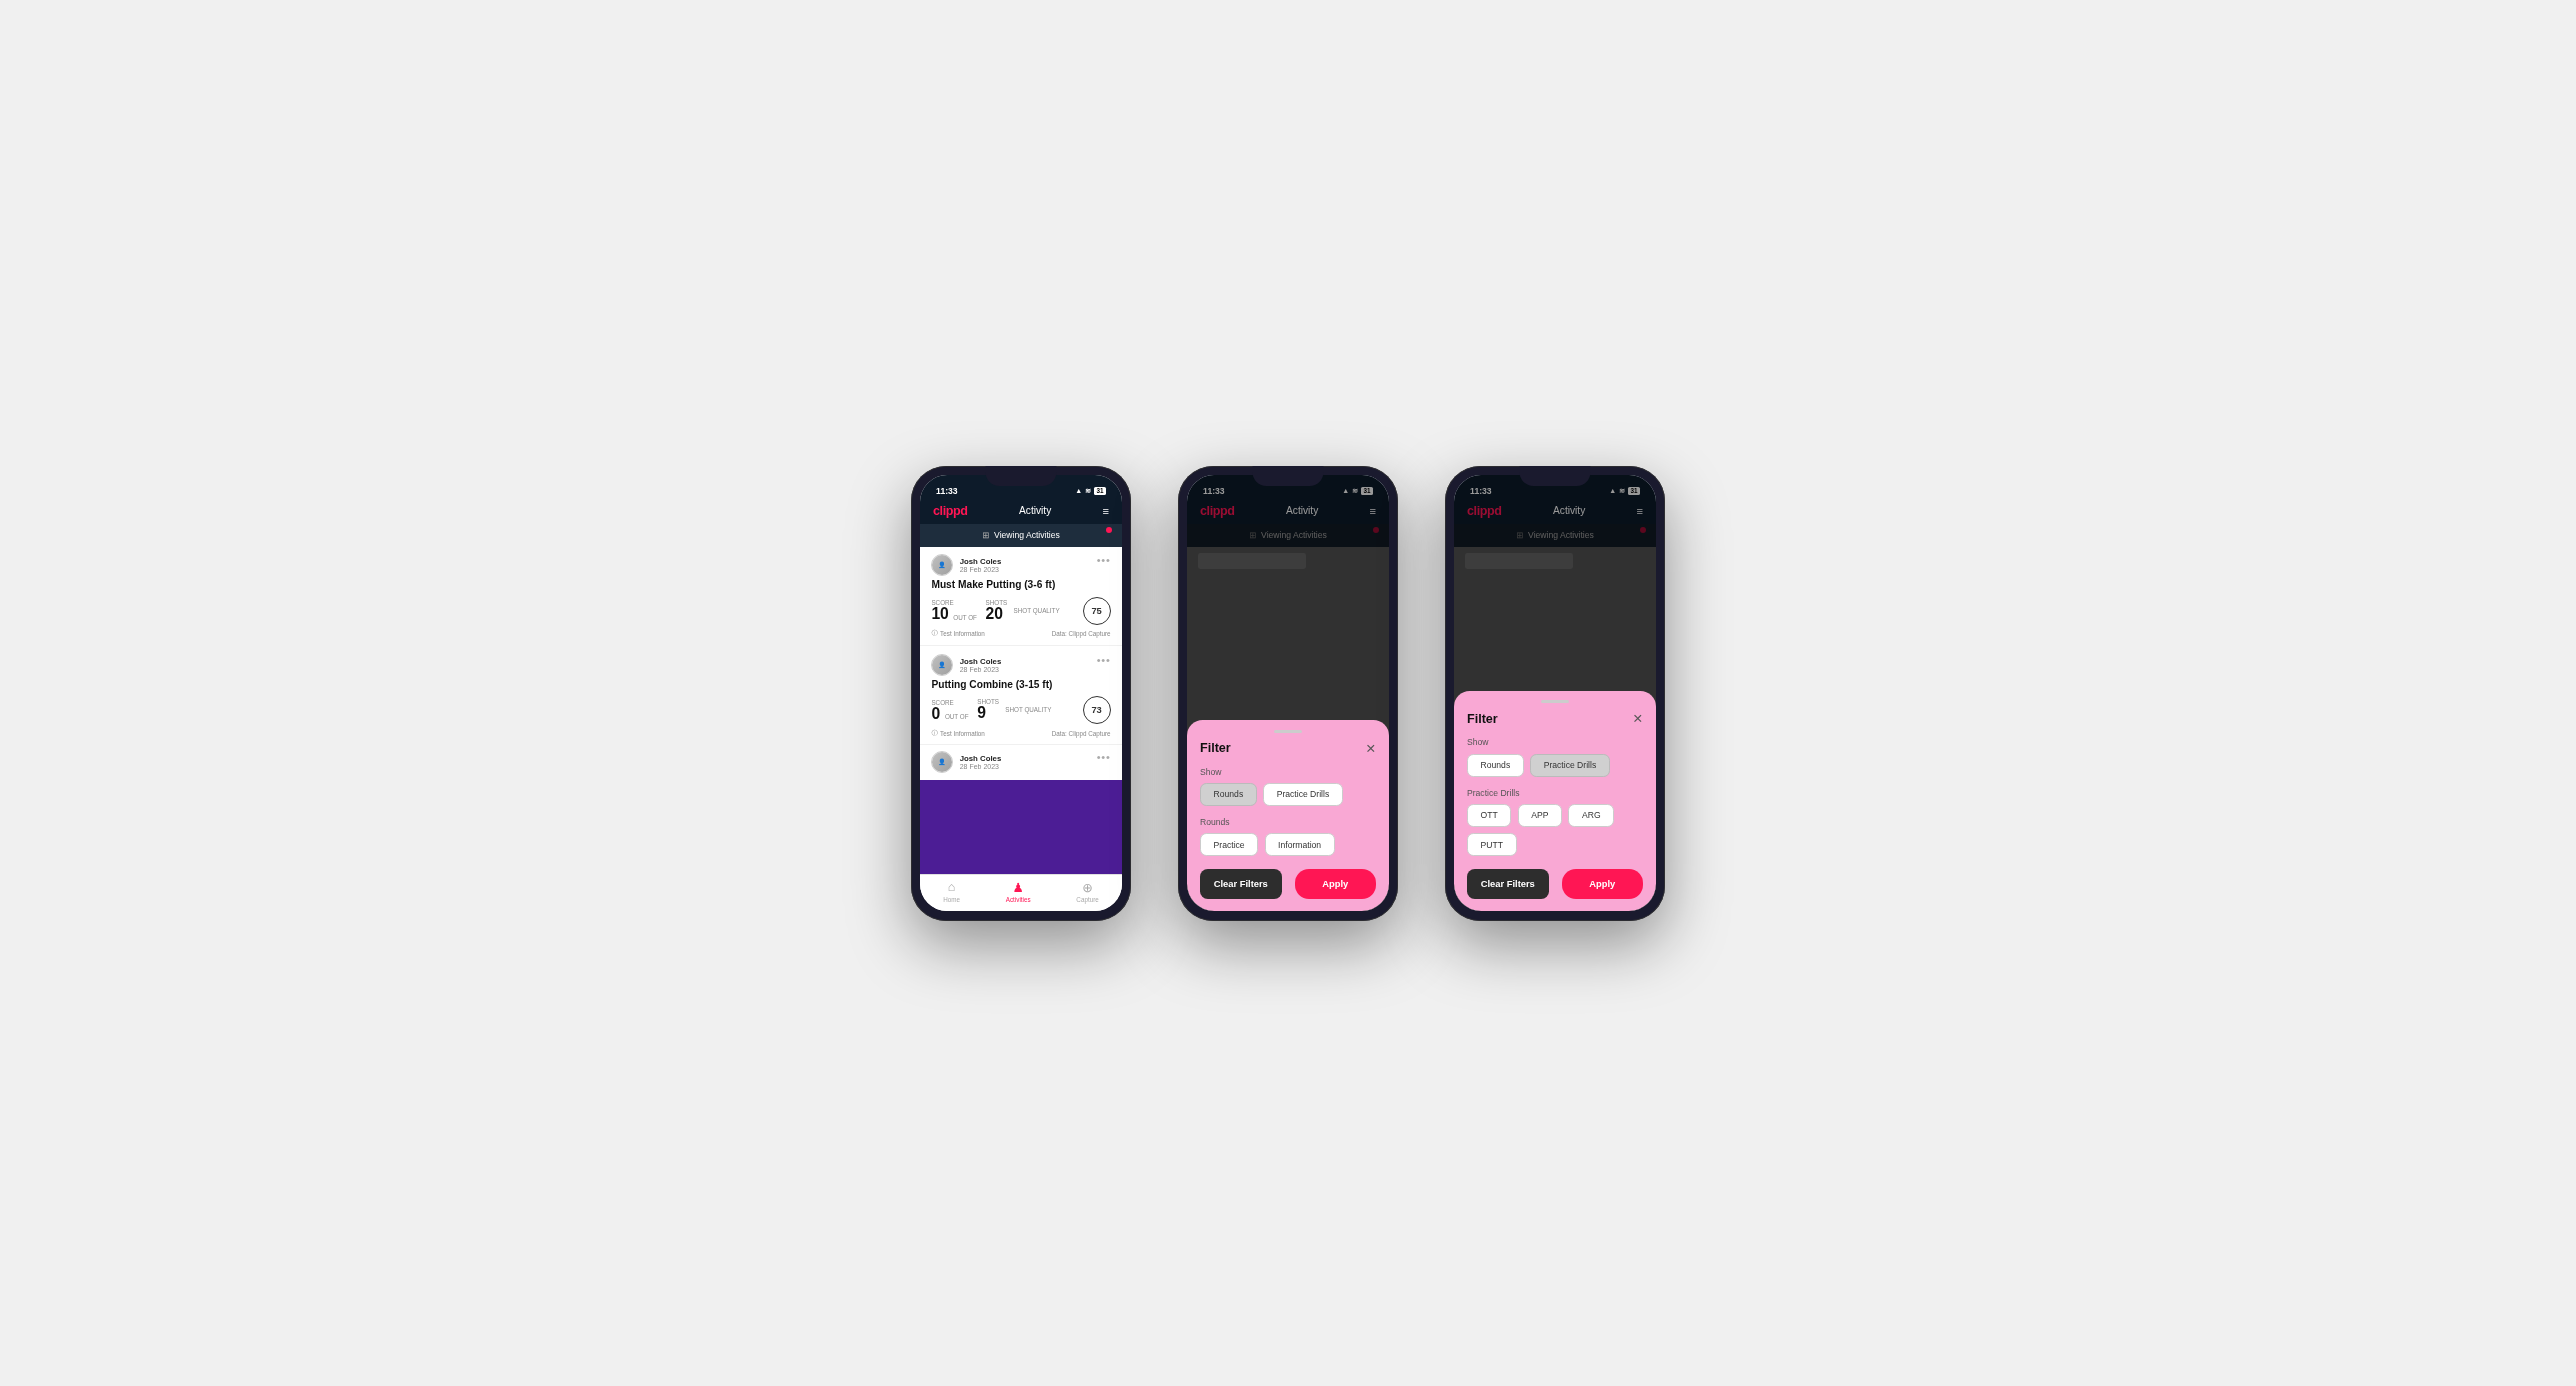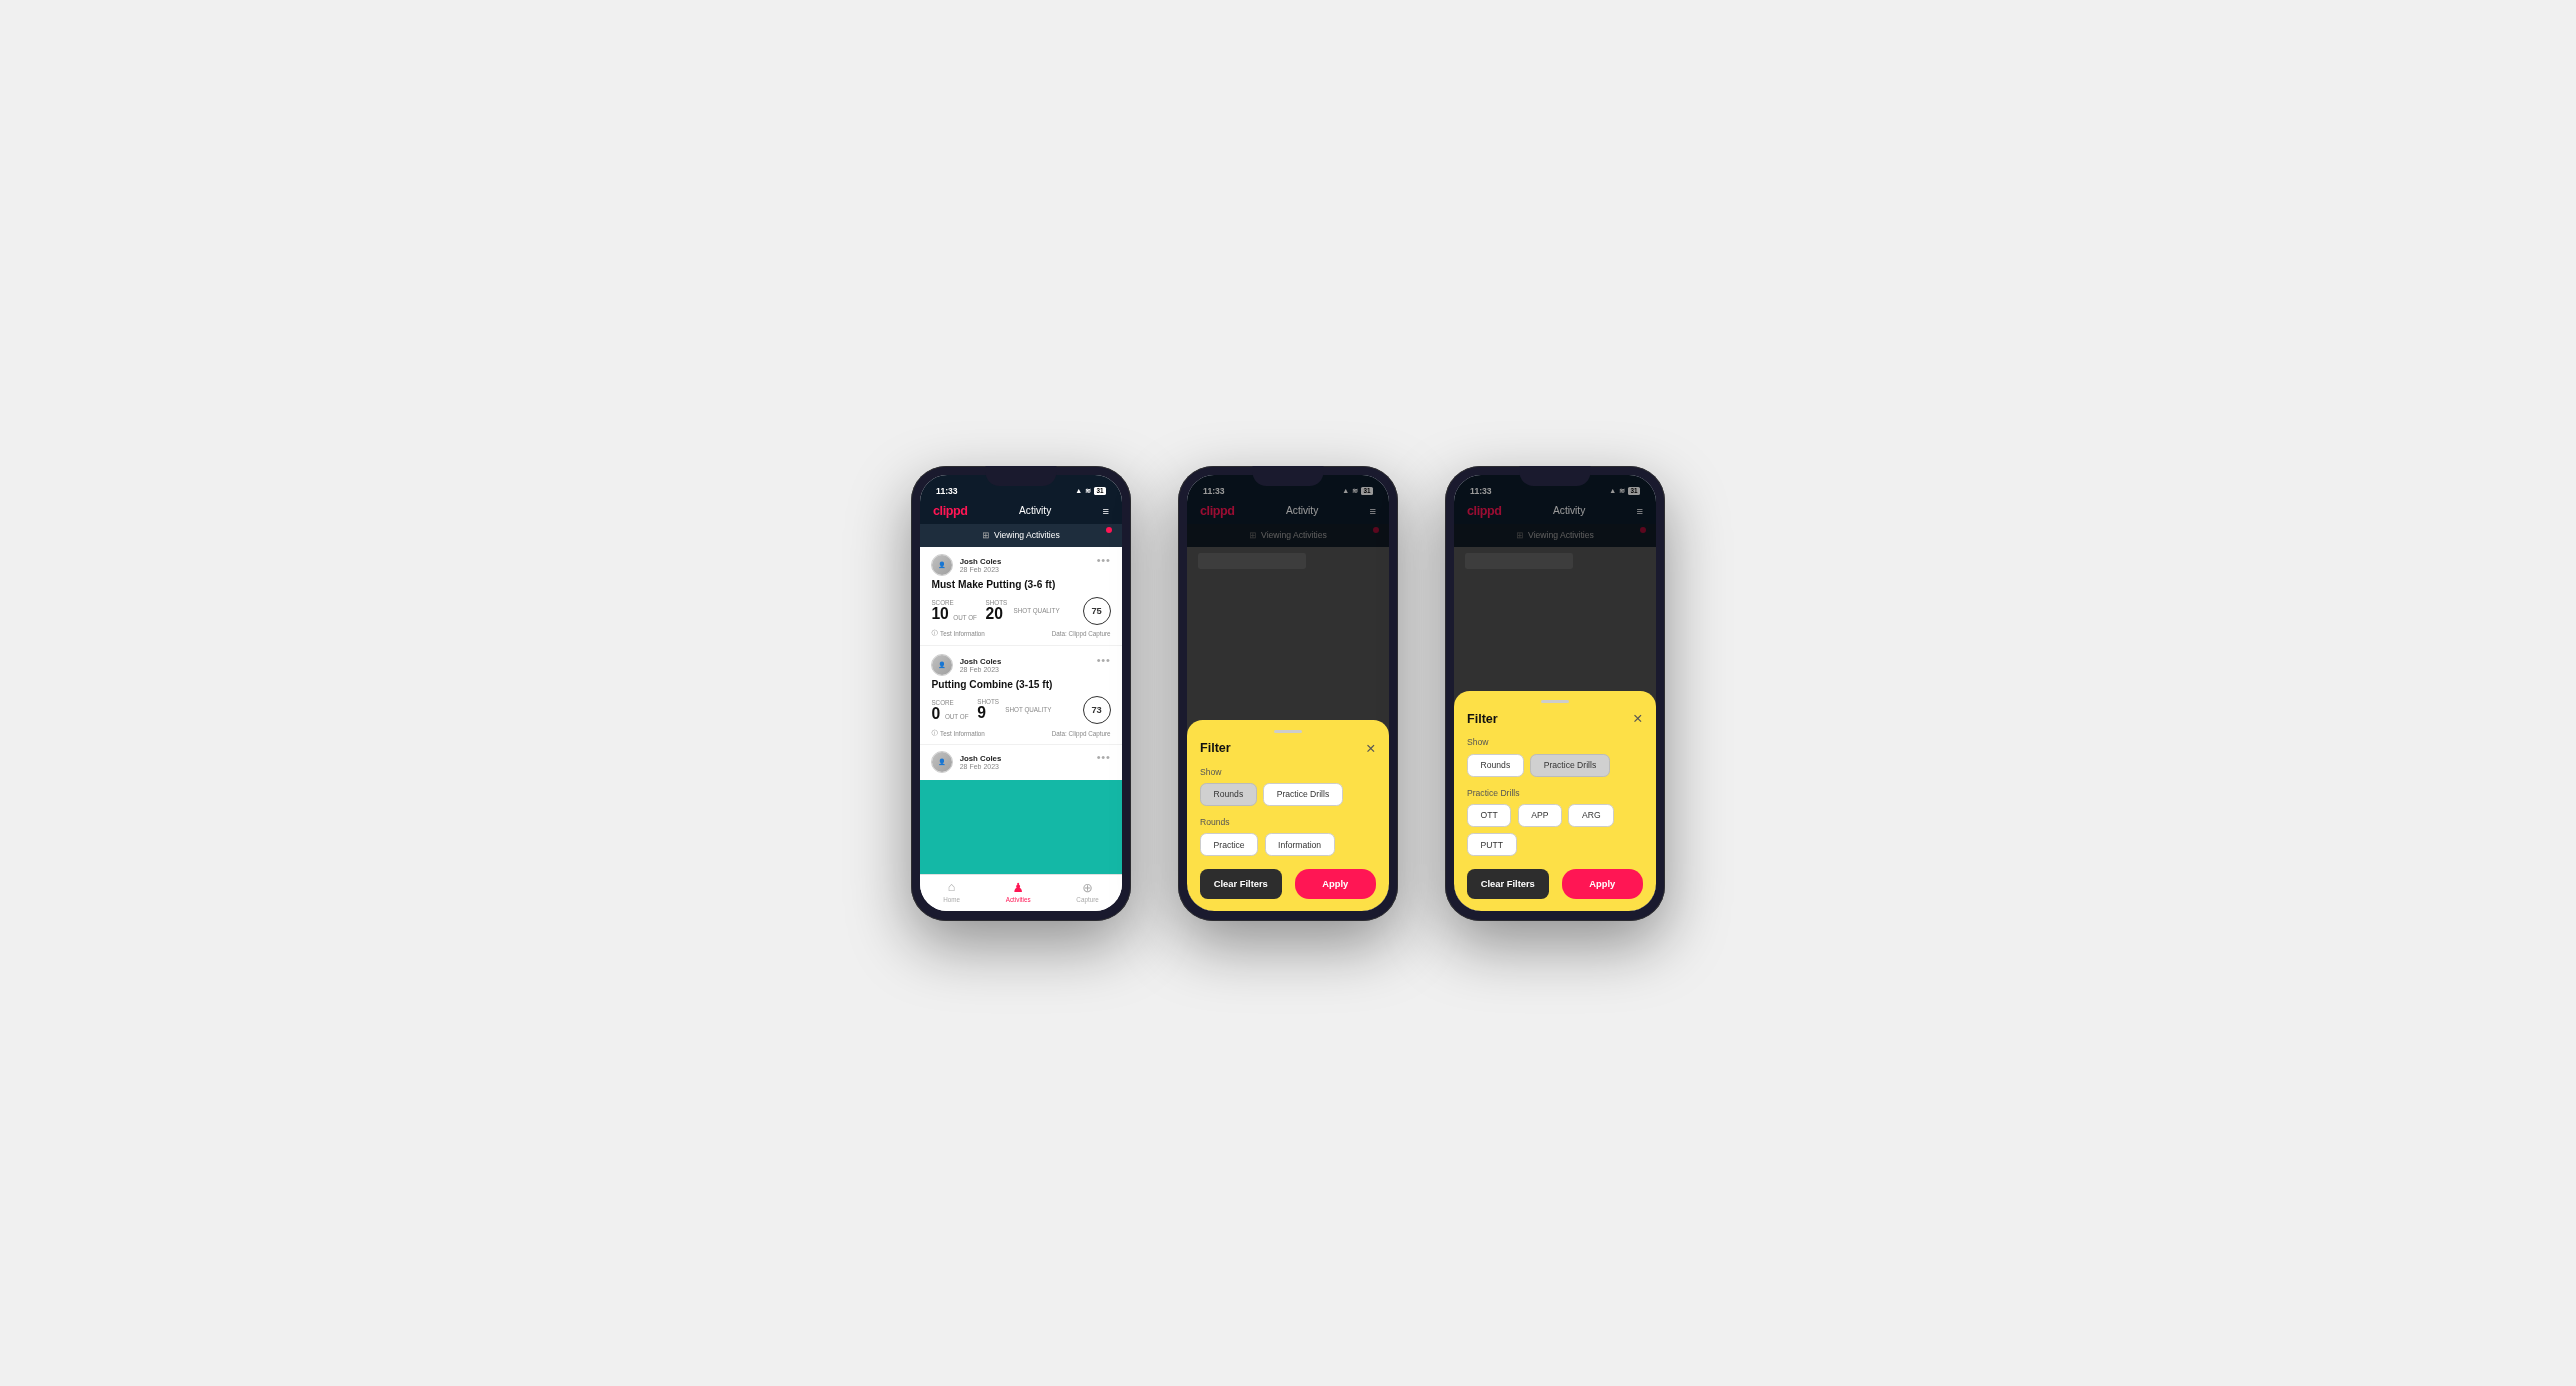--- a/index.html
+++ b/index.html
@@ -116,21 +116,21 @@
       width: 6.3px;
       height: 6.3px;
       background: #ff1654;
       border-radius: 50%;
     }
 
     
     .scroll-content {
       flex: 1;
       overflow: hidden;
-      background: #14b8a6;
+      background: #4c1d95;
     }
 
     
     .activity-card {
       background: #fff;
       padding: 7.8px 11px 6.3px;
       border-bottom: 0.8px solid #f0f0f0;
     }
     .card-header {
       display: flex;
@@ -221,21 +221,21 @@
       top: 0;
       background: rgba(0,0,0,0.4);
       display: flex;
       flex-direction: column;
       justify-content: flex-end;
       z-index: 50;
       border-radius: 27px;
       overflow: hidden;
     }
     .modal-sheet {
-      background: #fde047;
+      background: #f9a8d4;
       border-radius: 15.7px 15.7px 0 0;
       padding: 9.4px 12.6px 12.6px;
     }
     .modal-handle {
       width: 28px;
       height: 3.1px;
       background: #ccc;
       border-radius: 1.6px;
       margin: 0 auto 7.8px;
     }

